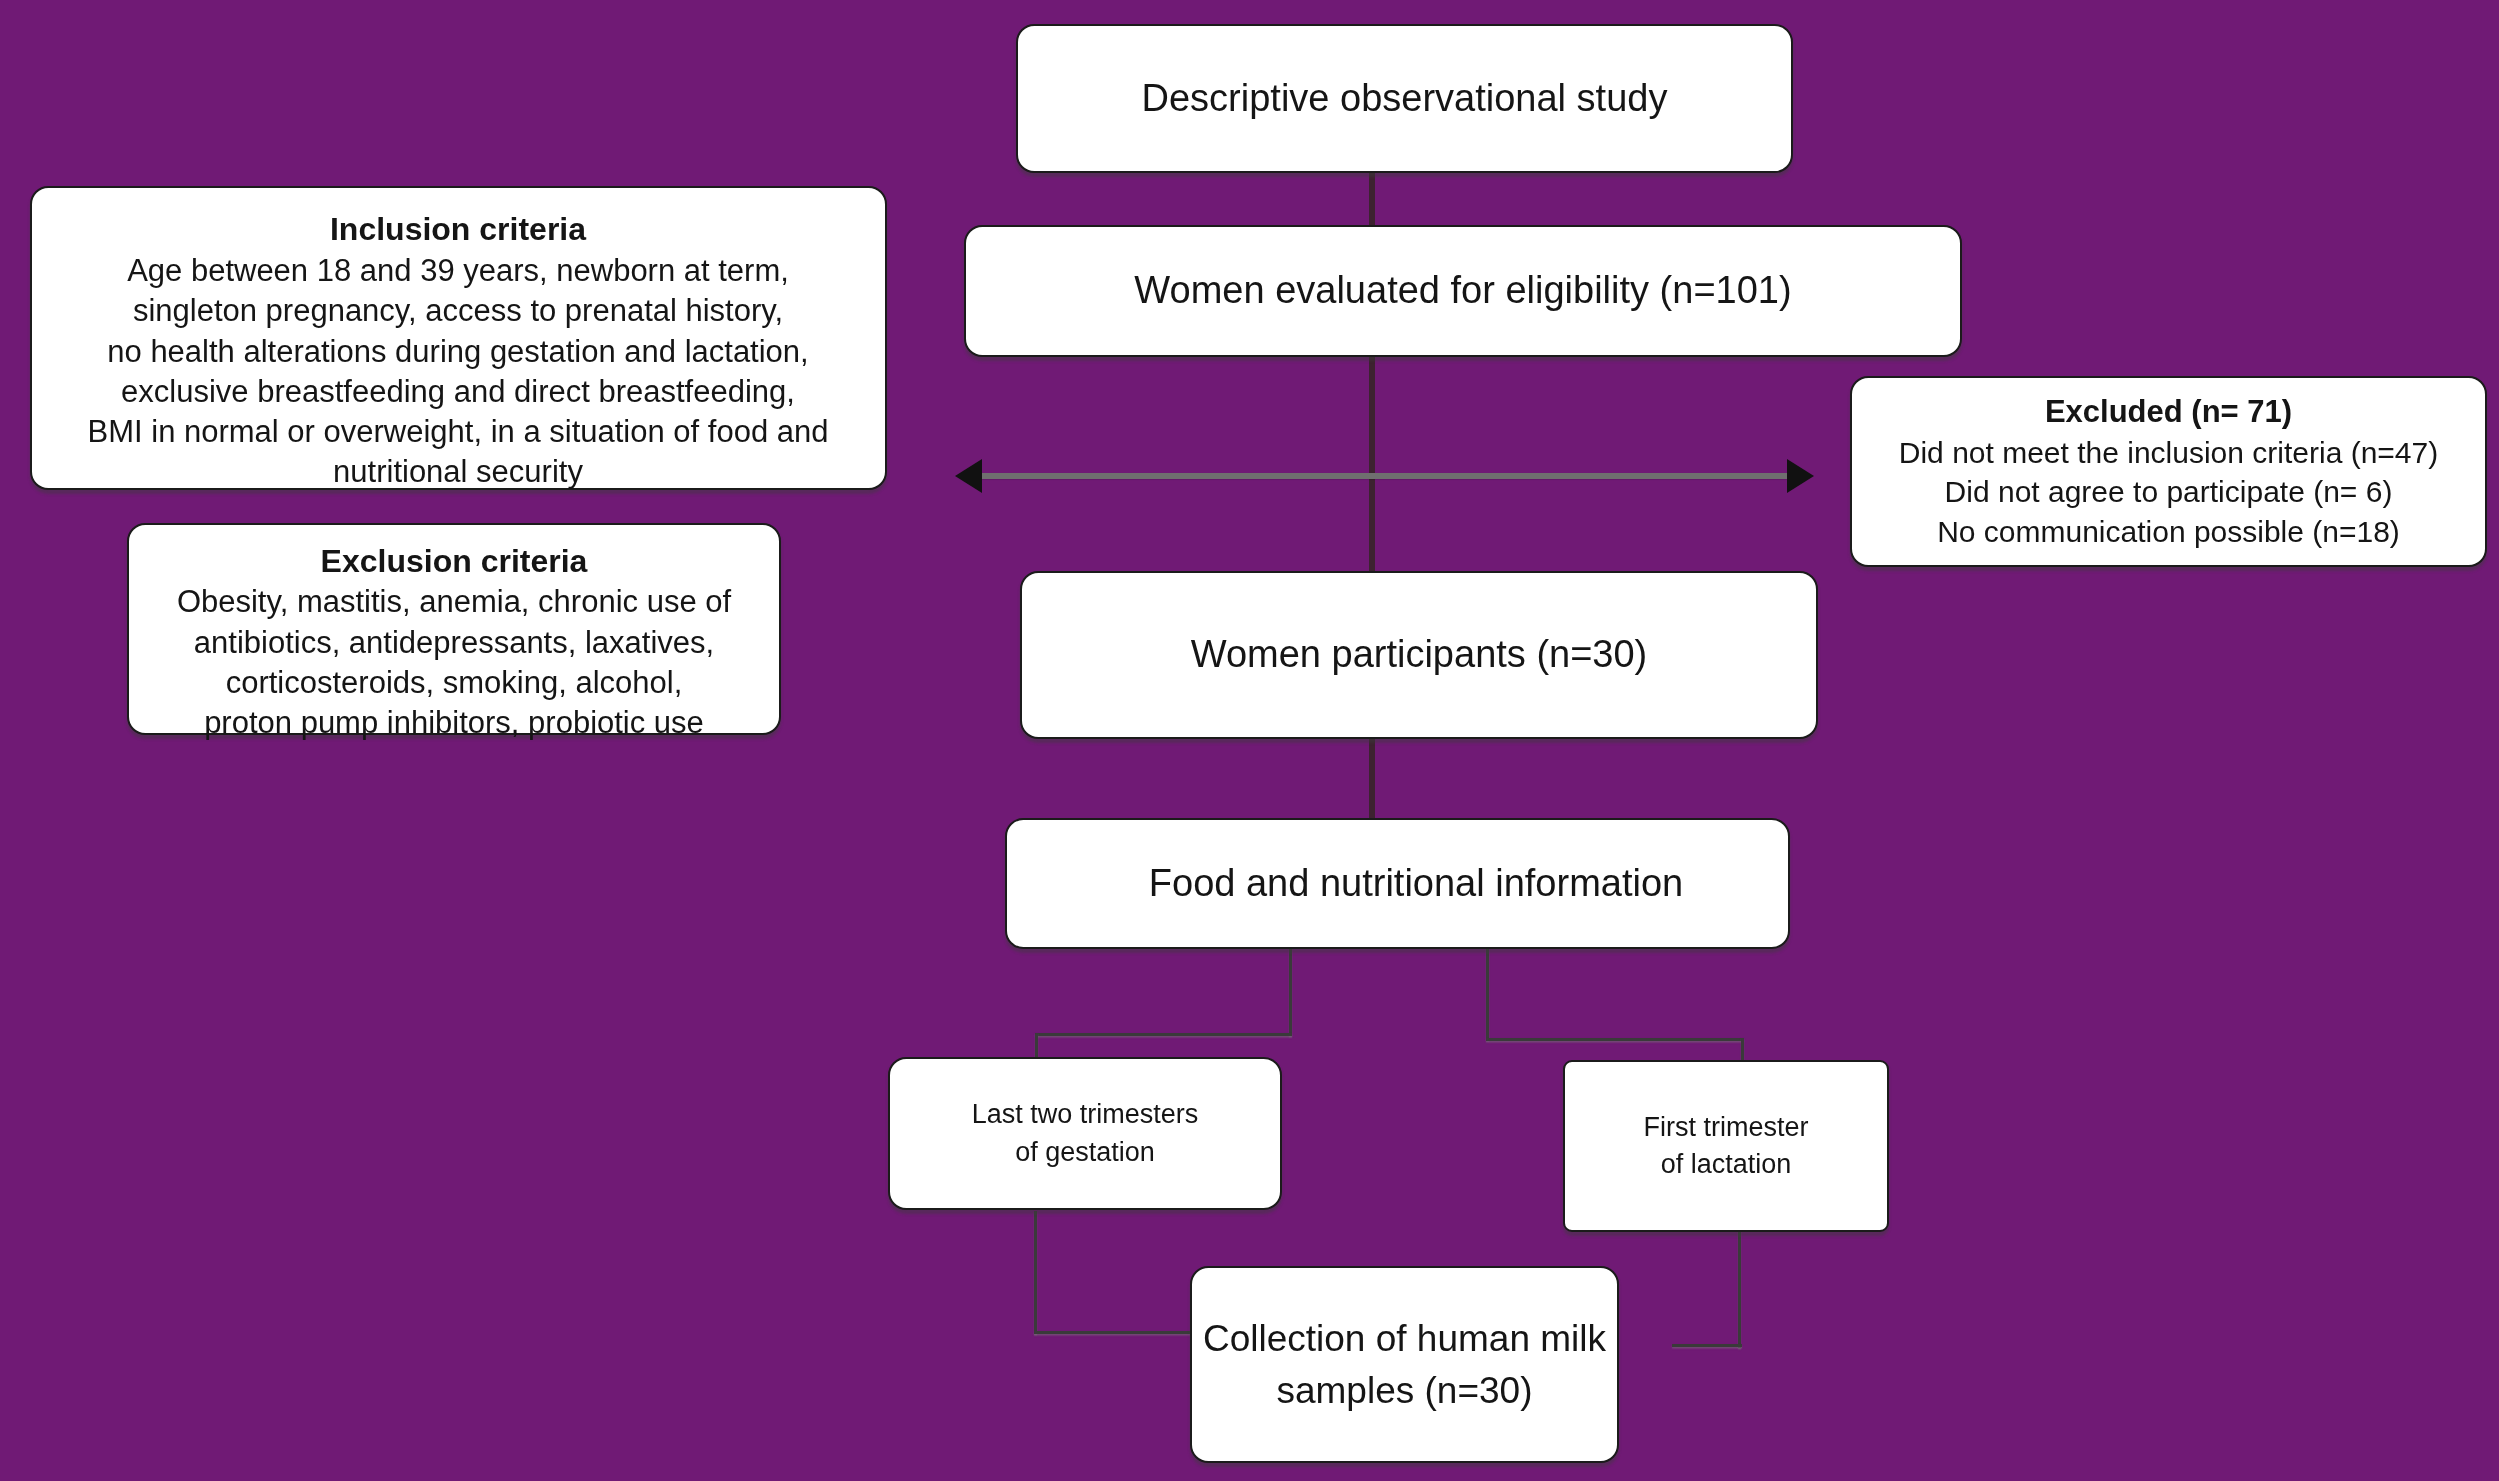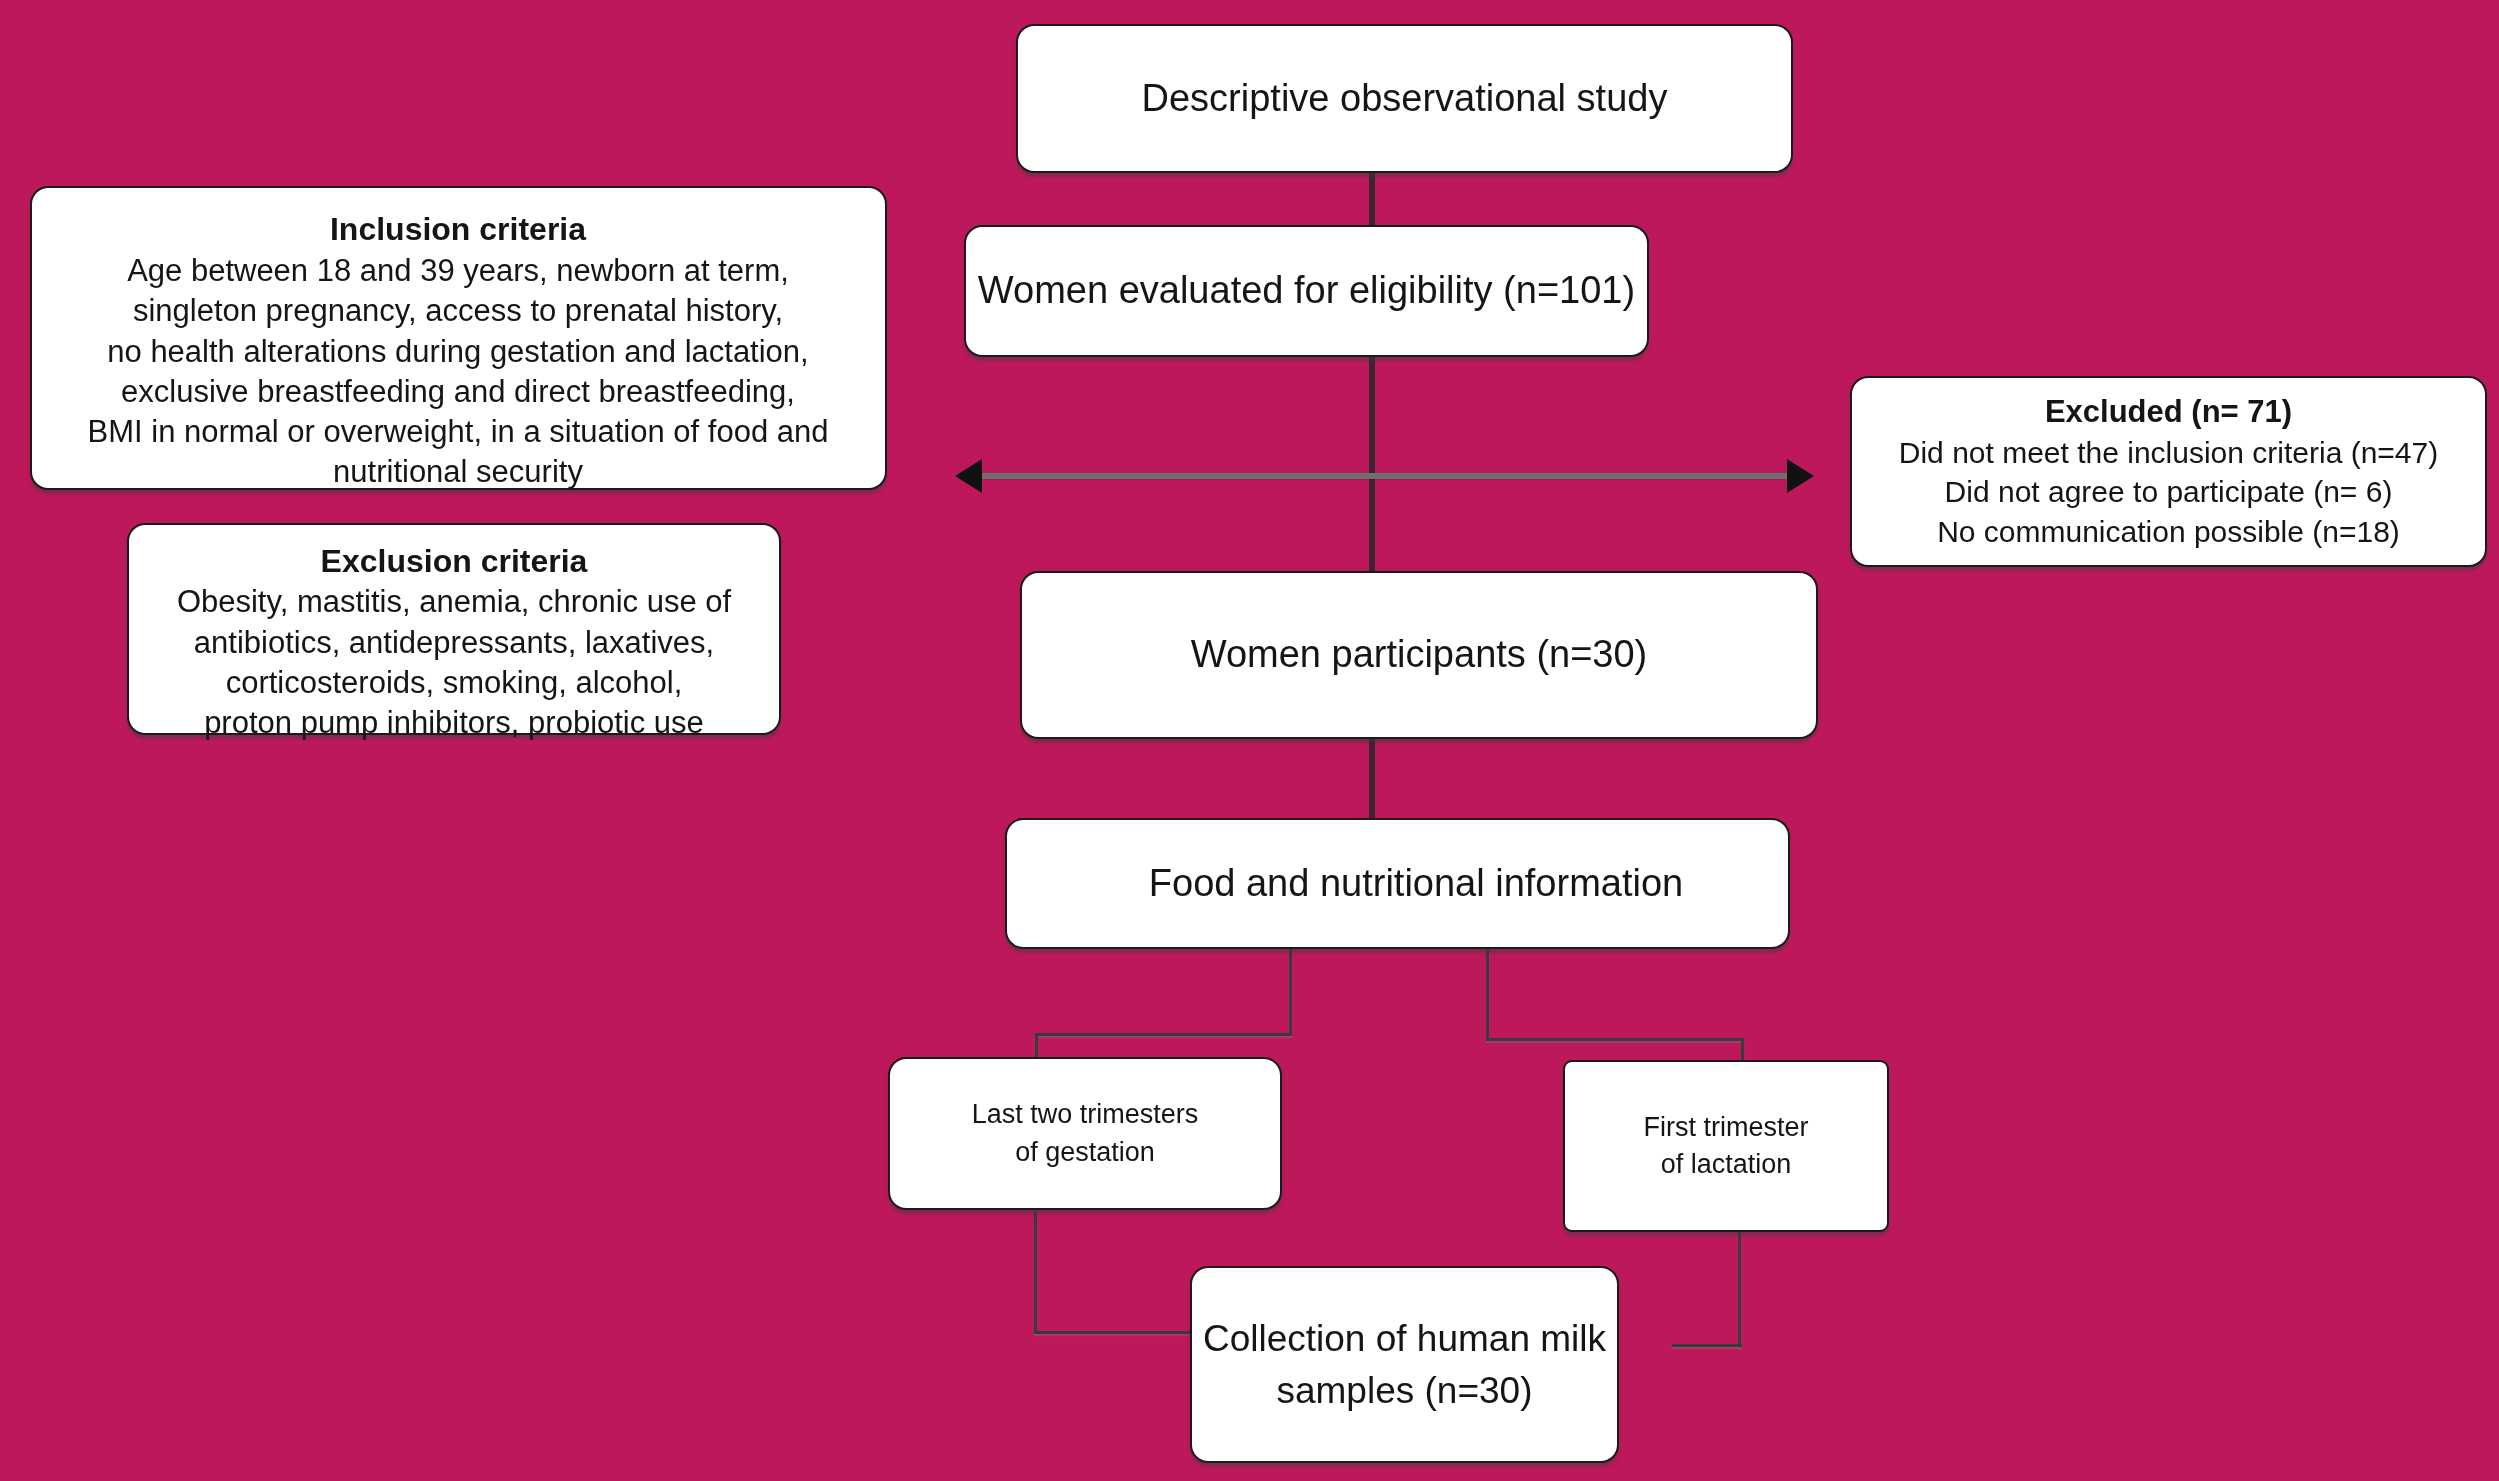--- a/index.html
+++ b/index.html
@@ -4,21 +4,21 @@
 <style>
   html, body {
     margin: 0;
     padding: 0;
     background: #ffffff;
   }
   #canvas {
     position: relative;
     width: 2500px;
     height: 1482px;
-    background: #be185d;
+    background: #701a75;
     font-family: "Liberation Sans", "DejaVu Sans", sans-serif;
     color: #151515;
     overflow: hidden;
   }
   .node {
     position: absolute;
     box-sizing: border-box;
     background: #ffffff;
     border: 2.8px solid #1b1b1b;
     border-radius: 18.3px;
@@ -102,21 +102,21 @@
 
   <div class="thin-line" style="left:1034px; top:1211px; width:2.8px; height:123px;"></div>
   <div class="thin-line" style="left:1034px; top:1331px; width:158px; height:2.8px;"></div>
   <div class="thin-line" style="left:1738px; top:1216px; width:2.8px; height:132px;"></div>
   <div class="thin-line" style="left:1672px; top:1344px; width:70px; height:2.8px;"></div>
 
   <div class="node" style="left:1016px; top:24px; width:777px; height:149px;">
     <div class="main-label">Descriptive observational study</div>
   </div>
 
-  <div class="node" style="left:964px; top:225px; width:685px; height:132px;">
+  <div class="node" style="left:964px; top:225px; width:998px; height:132px;">
     <div class="main-label">Women evaluated for eligibility (n=101)</div>
   </div>
 
   <div class="node" style="left:29.5px; top:186px; width:857px; height:304px; padding:7px 14px;">
     <div class="criteria-title">Inclusion criteria</div>
     <div class="criteria-body">Age between 18 and 39 years, newborn at term,
 singleton pregnancy, access to prenatal history,
 no health alterations during gestation and lactation,
 exclusive breastfeeding and direct breastfeeding,
 BMI in normal or overweight, in a situation of food and

